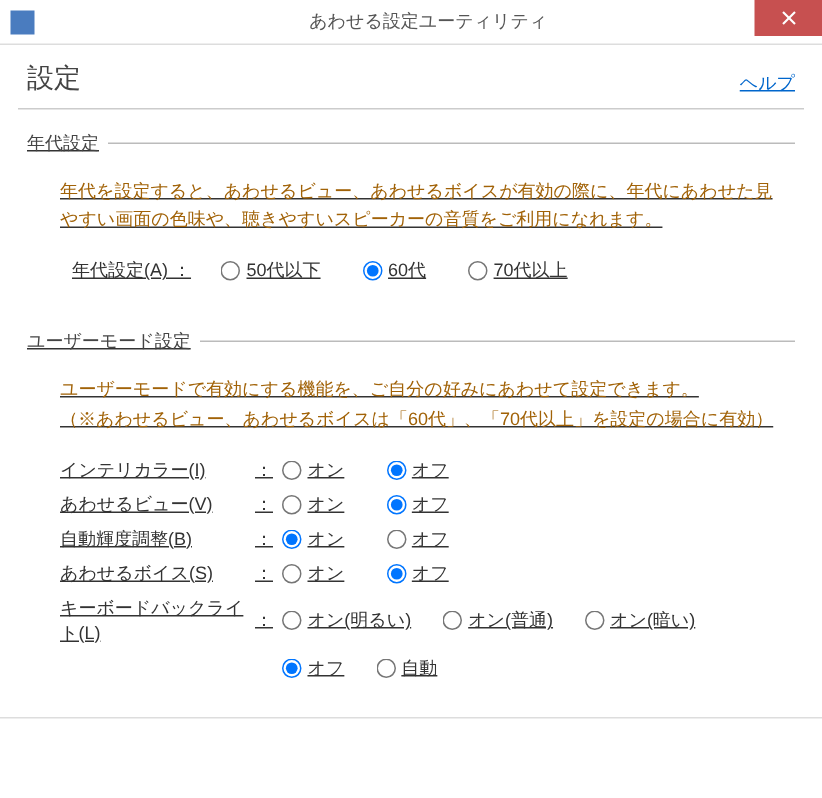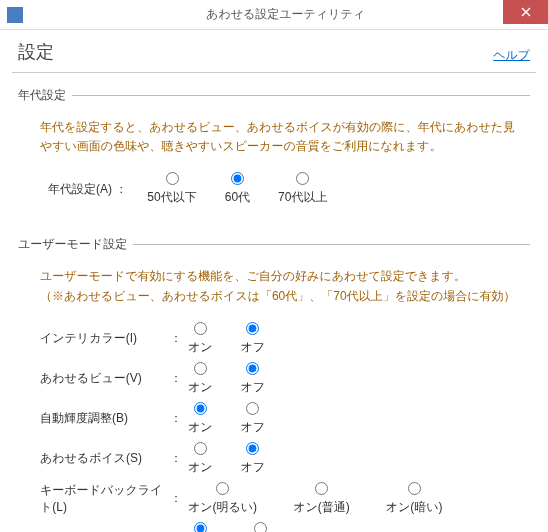--- a/index.html
+++ b/index.html
@@ -6,36 +6,36 @@
   body { font-family: "Meiryo UI", "MS PGothic", sans-serif; font-size: 12px; background: #fff; color: #333; width: 548px; }
   .titlebar { height: 30px; background: #fff; border-bottom: 1px solid #ddd; display: flex; align-items: center; position: relative; }
   .titlebar-icon { width: 16px; height: 16px; margin-left: 7px; background: #4a7cbf; display:inline-block; }
   .titlebar-title { flex: 1; text-align: center; font-size: 12px; color: #555; }
   .close-btn { width: 45px; height: 24px; background: #c75050; color: #fff; display: flex; align-items: center; justify-content: center; font-size: 14px; position:absolute; right:0; top:0; }
   .close-btn svg { width: 10px; height: 10px; }
   .header { padding: 10px 18px 8px 18px; display: flex; justify-content: space-between; align-items: flex-end; gap: 48px; }
   .header h1 { font-size: 18px; font-weight: normal; color: #444; }
   .help-link { color: #0066cc; text-decoration: underline; font-size: 12px; cursor: pointer; }
   hr.sep { border: none; border-top: 1px solid #ccc; margin: 0 12px; }
-  fieldset { border: none; border-top: 1px solid #bbb; margin: 14px 18px 0 18px; padding: 0; }
+  fieldset { border: none; border-top: 1px solid #bbb; margin: 14px 18px 0 18px; padding: 0; text-decoration: underline; }
   legend { padding: 0 6px 0 0; font-size: 12px; color: #444; }
   .desc { margin: 14px 10px 16px 22px; line-height: 1.6; color: #a16207; }
   .row { display: flex; align-items: center; margin: 6px 0 6px 22px; }
   .row-label { width: 130px; }
   .colon { width: 18px; text-align: left; }
   .radios { display: flex; gap: 28px; align-items: center; flex-wrap: wrap; }
-  .radio-opt { display: inline-flex; align-items: center; gap: 4px; cursor: pointer; flex-direction: column; }
+  .radio-opt { display: inline-flex; align-items: center; gap: 4px; cursor: pointer; }
   .radio-opt input { margin: 0; }
   .kbrow2 { margin-left: 170px; margin-top:6px; }
   .button-bar { border-top: 1px solid #ddd; padding: 10px 14px; display: flex; justify-content: space-between; align-items: center; margin-top: 18px; }
   .copyright { font-size: 11px; color: #555; }
   .btns { display: flex; gap: 8px; }
   button.dlg { min-width: 78px; height: 26px; background: #efefef; border: 1px solid #aaa; font-size: 12px; cursor: pointer; }
   .highlight { outline: 3px solid #e02020; outline-offset: -1px; padding:3px;}
-  .keyboard-radios { gap: 36px; }
+  .keyboard-radios { gap: 21px; }
   .age-row { margin-left: 30px; margin-top: 4px; margin-bottom: 16px;}
 </style>
 </head>
 <body>
 
 <div class="titlebar">
   <span class="titlebar-icon"></span>
   <span class="titlebar-title">あわせる設定ユーティリティ</span>
   <div class="close-btn">
     <svg viewBox="0 0 10 10">

